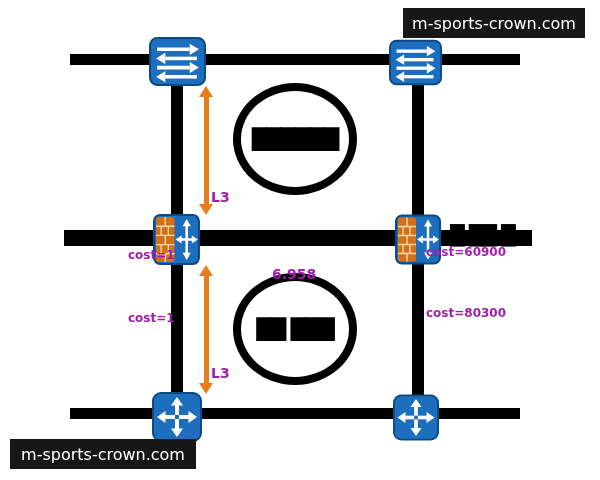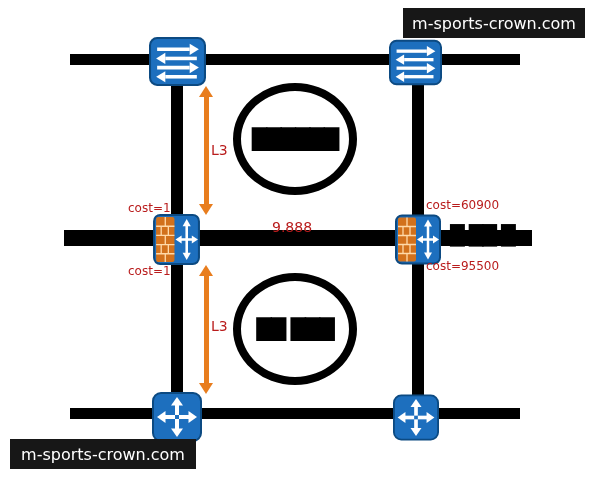--- a/index.html
+++ b/index.html
@@ -24,22 +24,22 @@
     border-bottom:11px solid #e87d1e;
   }
   .l3link .head-down {
     position:absolute; bottom:0; left:0; width:0; height:0;
     border-left:7px solid transparent; border-right:7px solid transparent;
     border-top:11px solid #e87d1e;
   }
   .device { position:absolute; z-index:4; }
   .device svg { width:100%; height:100%; display:block; }
   .redlabel {
-    position:absolute; color:#b91c1c; font-size:12px; font-weight:normal;
-    white-space:nowrap; z-index:5;
+    position:absolute; color:#a21caf; font-size:12px; font-weight:bold;
+    white-space:nowrap; z-index:5;margin-top:47px;
   }
   .centerlabel { font-size:14px; }
   .l3label { font-size:14px; }
   .blacklabel {
     position:absolute; color:#000; font-size:19px; white-space:nowrap;
     z-index:2; letter-spacing:-1px;
   }
   .watermark {
     position:absolute; background:#171717; color:#ffffff;
     font-size:16px; display:flex; align-items:center; justify-content:center;
@@ -171,21 +171,21 @@
           <polygon points="13.5,19 5,25 13.5,31" stroke="none"></polygon>
         <line x1="27" y1="25" x2="37" y2="25"></line>
           <polygon points="36.5,19 45,25 36.5,31" stroke="none"></polygon>
       </g>
     </svg>
   </div>
 
   <div class="redlabel" style="left:128px; top:201px;">cost=1</div>
   <div class="redlabel" style="left:128px; top:264px;">cost=1</div>
   <div class="redlabel" style="left:426px; top:198px;">cost=60900</div>
-  <div class="redlabel" style="left:426px; top:259px;">cost=95500</div>
-  <div class="redlabel centerlabel" style="left:272px; top:219px;">9.888</div>
+  <div class="redlabel" style="left:426px; top:259px;">cost=80300</div>
+  <div class="redlabel centerlabel" style="left:272px; top:219px;">6.958</div>
   <div class="redlabel l3label" style="left:211px; top:142px;">L3</div>
   <div class="redlabel l3label" style="left:211px; top:318px;">L3</div>
 
   <div class="watermark" style="left:403px; top:8px; width:182px; height:30px;">m-sports-crown.com</div>
   <div class="watermark" style="left:10px; top:439px; width:186px; height:30px;">m-sports-crown.com</div>
 
 </div>
 
 </body></html>

